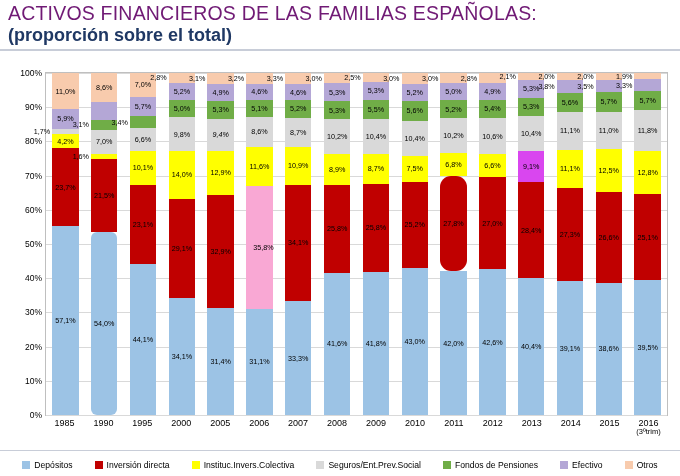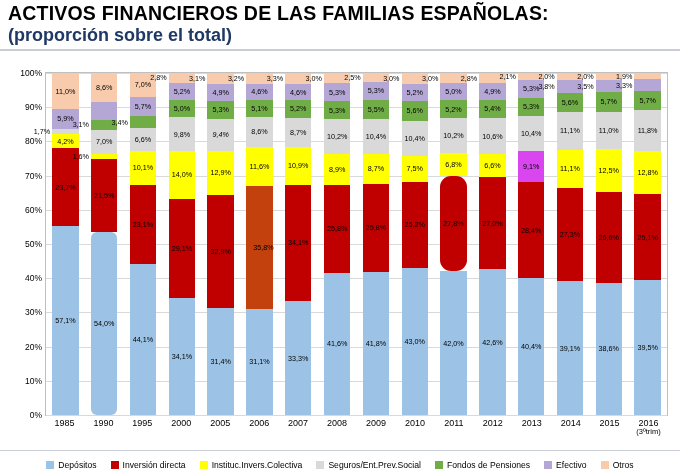--- a/index.html
+++ b/index.html
@@ -10,21 +10,21 @@
     overflow:hidden;
   }
   #page{position:relative;width:680px;height:476px;}
 
   
   .header{
     position:absolute;left:0;top:0;width:680px;height:50px;
   }
   .title-main{
     position:absolute;left:8px;top:2px;
-    font-size:19.5px;font-weight:bold;color:#000000;
+    font-size:19.5px;font-weight:normal;color:#701a75;
     letter-spacing:0.2px;white-space:nowrap;
   }
   .title-sub{
     position:absolute;left:8px;top:25px;
     font-size:18px;font-weight:bold;color:#1F3864;
     white-space:nowrap;
   }
   .header-rule{
     position:absolute;left:0;top:49px;width:680px;height:2px;background:#C8CDD8;
   }
@@ -74,21 +74,21 @@
   }
   .xlab{
     flex:1 1 0;text-align:center;font-size:9px;color:#000;line-height:1.15;
   }
   .xlab .sub{font-size:7.5px;display:block;}
 
   
   .legend{
     position:absolute;left:0;top:455px;width:680px;height:20px;
     display:flex;align-items:center;justify-content:center;
-    gap:14px;
+    gap:22px;
   }
   .legend-top-rule{
     position:absolute;left:0;top:450px;width:680px;height:1px;background:#C8CDD8;
   }
   .legend-item{display:flex;align-items:center;gap:4px;}
   .legend-swatch{width:8px;height:8px;display:inline-block;}
   .legend-label{font-size:8.6px;color:#000;white-space:nowrap;}
 </style>
 </head>
 <body>
@@ -259,21 +259,21 @@
           </div>
           <div class="bar" style="height: 5.1%; background: rgb(112, 173, 71);">
             <span class="seglabel">5,1%</span>
           </div>
           <div class="bar" style="height: 8.6%; background: rgb(217, 217, 217);">
             <span class="seglabel">8,6%</span>
           </div>
           <div class="bar" style="height: 11.6%; background: rgb(255, 255, 0);">
             <span class="seglabel">11,6%</span>
           </div>
-          <div class="bar" style="height: 35.8%; background: #c2410c; padding-left: 8px;">
+          <div class="bar" style="height: 35.8%; background: #f9a8d4; padding-left: 8px;">
             <span class="seglabel">35,8%</span>
           </div>
           <div class="bar" style="height: 31.1%; background: rgb(156, 195, 229);">
             <span class="seglabel">31,1%</span>
           </div>
         </div>
         <div class="colgroup">
           <div class="bar" style="height: 3.3%; background: rgb(248, 203, 173);">
             <span class="seglabel out-left">3,3%</span>
           </div>

